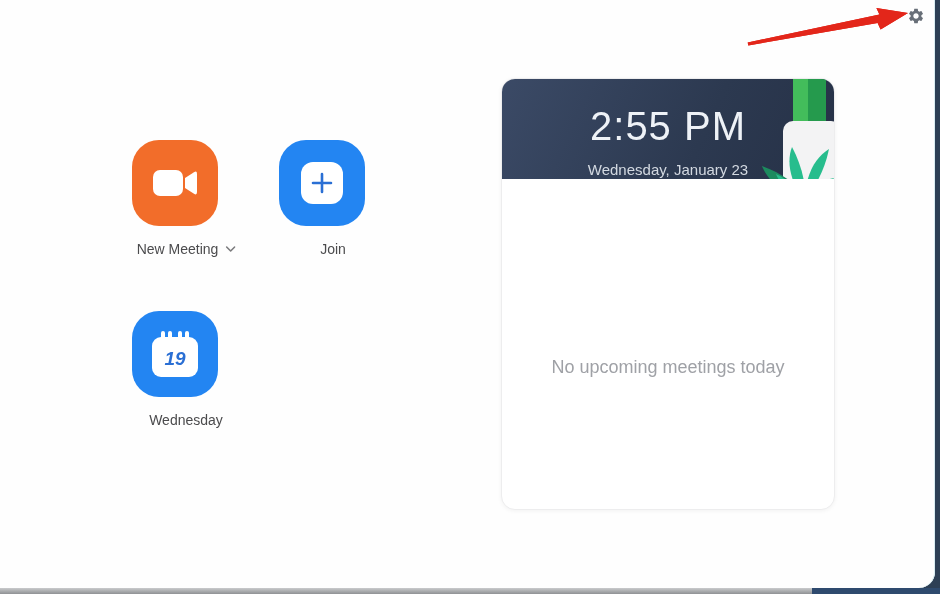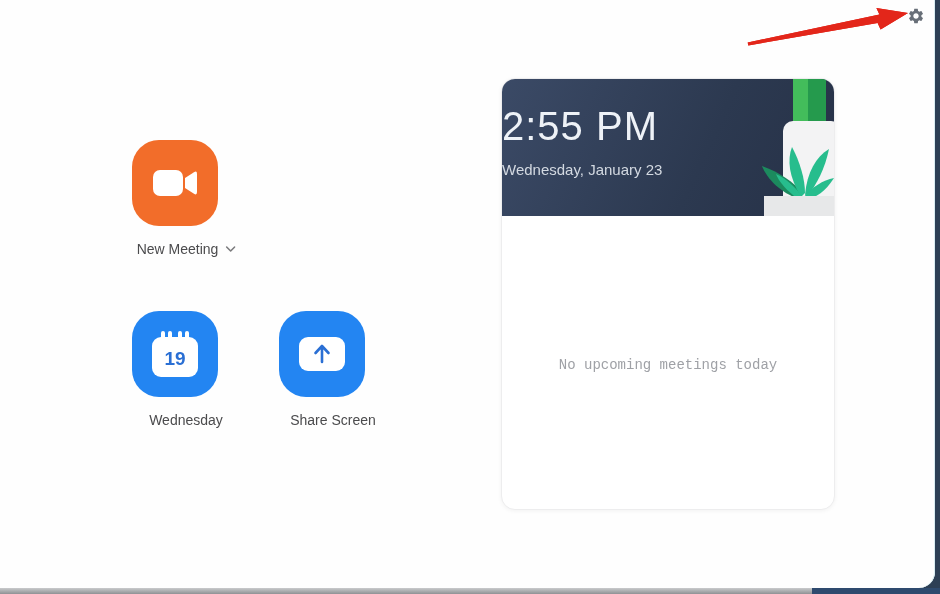--- a/index.html
+++ b/index.html
@@ -29,21 +29,21 @@
     position:absolute;left:907px;top:7px;width:18px;height:18px;
     background:none;border:none;padding:0;cursor:pointer;
   }
   .settings-btn svg{display:block;width:18px;height:18px;fill:#686f78;}
   
   .red-arrow{position:absolute;left:740px;top:0;width:175px;height:55px;pointer-events:none;}
   
   .action{position:absolute;width:108px;}
   .action .tile{
     width:86px;height:86px;border-radius:27px;border:none;cursor:pointer;
-    display:flex;align-items:center;justify-content:center;padding:0;
+    display:flex;align-items:center;justify-content:center;padding:0;font-style:italic;
   }
   .tile-orange{background:#f26d2a;}
   .tile-blue{background:#2385f2;}
   .action .label{
     position:absolute;top:101px;left:50%;transform:translateX(-50%);
     white-space:nowrap;font-size:14px;color:#4b4b4d;
     display:flex;align-items:center;gap:7px;
   }
   .chev{display:inline-block;}
   .pos-new{left:132px;top:140px;}
@@ -51,35 +51,35 @@
   .pos-schedule{left:132px;top:311px;}
   .pos-share{left:279px;top:311px;}
   
   .meet-card{
     position:absolute;left:501px;top:78px;width:334px;height:432px;
     background:#ffffff;border:1px solid #ededee;border-radius:14px;
     overflow:hidden;box-sizing:border-box;
     box-shadow:0 1px 4px rgba(0,0,0,.05);
   }
   .meet-header{
-    position:relative;height:137px;overflow:hidden;
+    position:relative;height:100px;overflow:hidden;
     background:linear-gradient(115deg,#3b4a66 0%,#2c3950 60%,#263147 100%);
-    color:#eef2f7;
+    text-align:center;color:#eef2f7;
   }
   .meet-time{
     margin:0;padding-top:25px;font-size:40px;font-weight:300;
     letter-spacing:1px;color:#eef2f7;position:relative;z-index:2;
   }
   .meet-date{
     margin:12px 0 0 0;font-size:15px;color:#d3d9e1;position:relative;z-index:2;
   }
   .plant{position:absolute;right:0;top:0;width:75px;height:137px;z-index:1;}
   .empty-msg{
     position:absolute;top:278px;left:0;width:100%;text-align:center;
-    font-size:14px;color:#9fa1a6;font-family:Liberation Mono, monospace;
+    font-size:18px;color:#9fa1a6;
   }
 </style>
 </head>
 <body>
 
 <div class="bottom-gray-strip"></div>
 <div class="bottom-navy-strip"></div>
 
 <div class="app-window">
 
@@ -91,48 +91,48 @@
       </svg>
     </button>
     <span class="label">
       <span>New Meeting</span>
       <svg class="chev" width="10" height="6" viewBox="0 0 10 6">
         <polyline points="1,1 5,5 9,1" fill="none" stroke="#7b7b7d" stroke-width="1.6" stroke-linecap="round" stroke-linejoin="round"></polyline>
       </svg>
     </span>
   </div>
 
+  <div class="action pos-join">
+    <button class="tile tile-blue">
+      <svg width="42" height="42" viewBox="0 0 42 42">
+        <rect x="0" y="0" width="42" height="42" rx="12" fill="#ffffff"></rect>
+        <path d="M21 12 V30 M12 21 H30" stroke="#2a6fd4" stroke-width="2.6" stroke-linecap="round"></path>
+      </svg>
+    </button>
+    <span class="label">
+      <span>Join</span>
+    </span>
+  </div>
 
   <div class="action pos-schedule">
     <button class="tile tile-blue">
       <svg width="46" height="46" viewBox="0 0 46 46">
         <rect x="9" y="0" width="4" height="10" rx="2" fill="#ffffff"></rect>
         <rect x="16" y="0" width="4" height="10" rx="2" fill="#ffffff"></rect>
         <rect x="26" y="0" width="4" height="10" rx="2" fill="#ffffff"></rect>
         <rect x="33" y="0" width="4" height="10" rx="2" fill="#ffffff"></rect>
         <rect x="0" y="6" width="46" height="40" rx="9" fill="#ffffff"></rect>
         <text x="23" y="34" text-anchor="middle" font-size="19" font-weight="bold" font-family="Liberation Sans, DejaVu Sans, sans-serif" fill="#2a6fd4">19</text>
       </svg>
     </button>
     <span class="label">
       <span>Wednesday</span>
     </span>
   </div>
 
-  <div class="action pos-share">
-    <button class="tile tile-blue">
-      <svg width="46" height="34" viewBox="0 0 46 34">
-        <rect x="0" y="0" width="46" height="34" rx="9" fill="#ffffff"></rect>
-        <path d="M23 25 V10 M16.5 16 L23 9 L29.5 16" fill="none" stroke="#2a6fd4" stroke-width="2.6" stroke-linecap="round" stroke-linejoin="round"></path>
-      </svg>
-    </button>
-    <span class="label">
-      <span>Share Screen</span>
-    </span>
-  </div>
 
   <div class="meet-card">
     <div class="meet-header">
       <p class="meet-time">2:55 PM</p>
       <p class="meet-date">Wednesday, January 23</p>
       <svg class="plant" viewBox="0 0 75 137">
         <rect x="34" y="-6" width="16" height="62" rx="4" fill="#43bd5b"></rect>
         <rect x="49" y="-6" width="18" height="78" rx="4" fill="#259a4d"></rect>
         <rect x="24" y="42" width="58" height="96" rx="10" fill="#f3f3f4"></rect>
         <path d="M40 120 C22 114 8 100 3 87 C22 94 34 103 43 113 Z" fill="#1c8a5e"></path>

